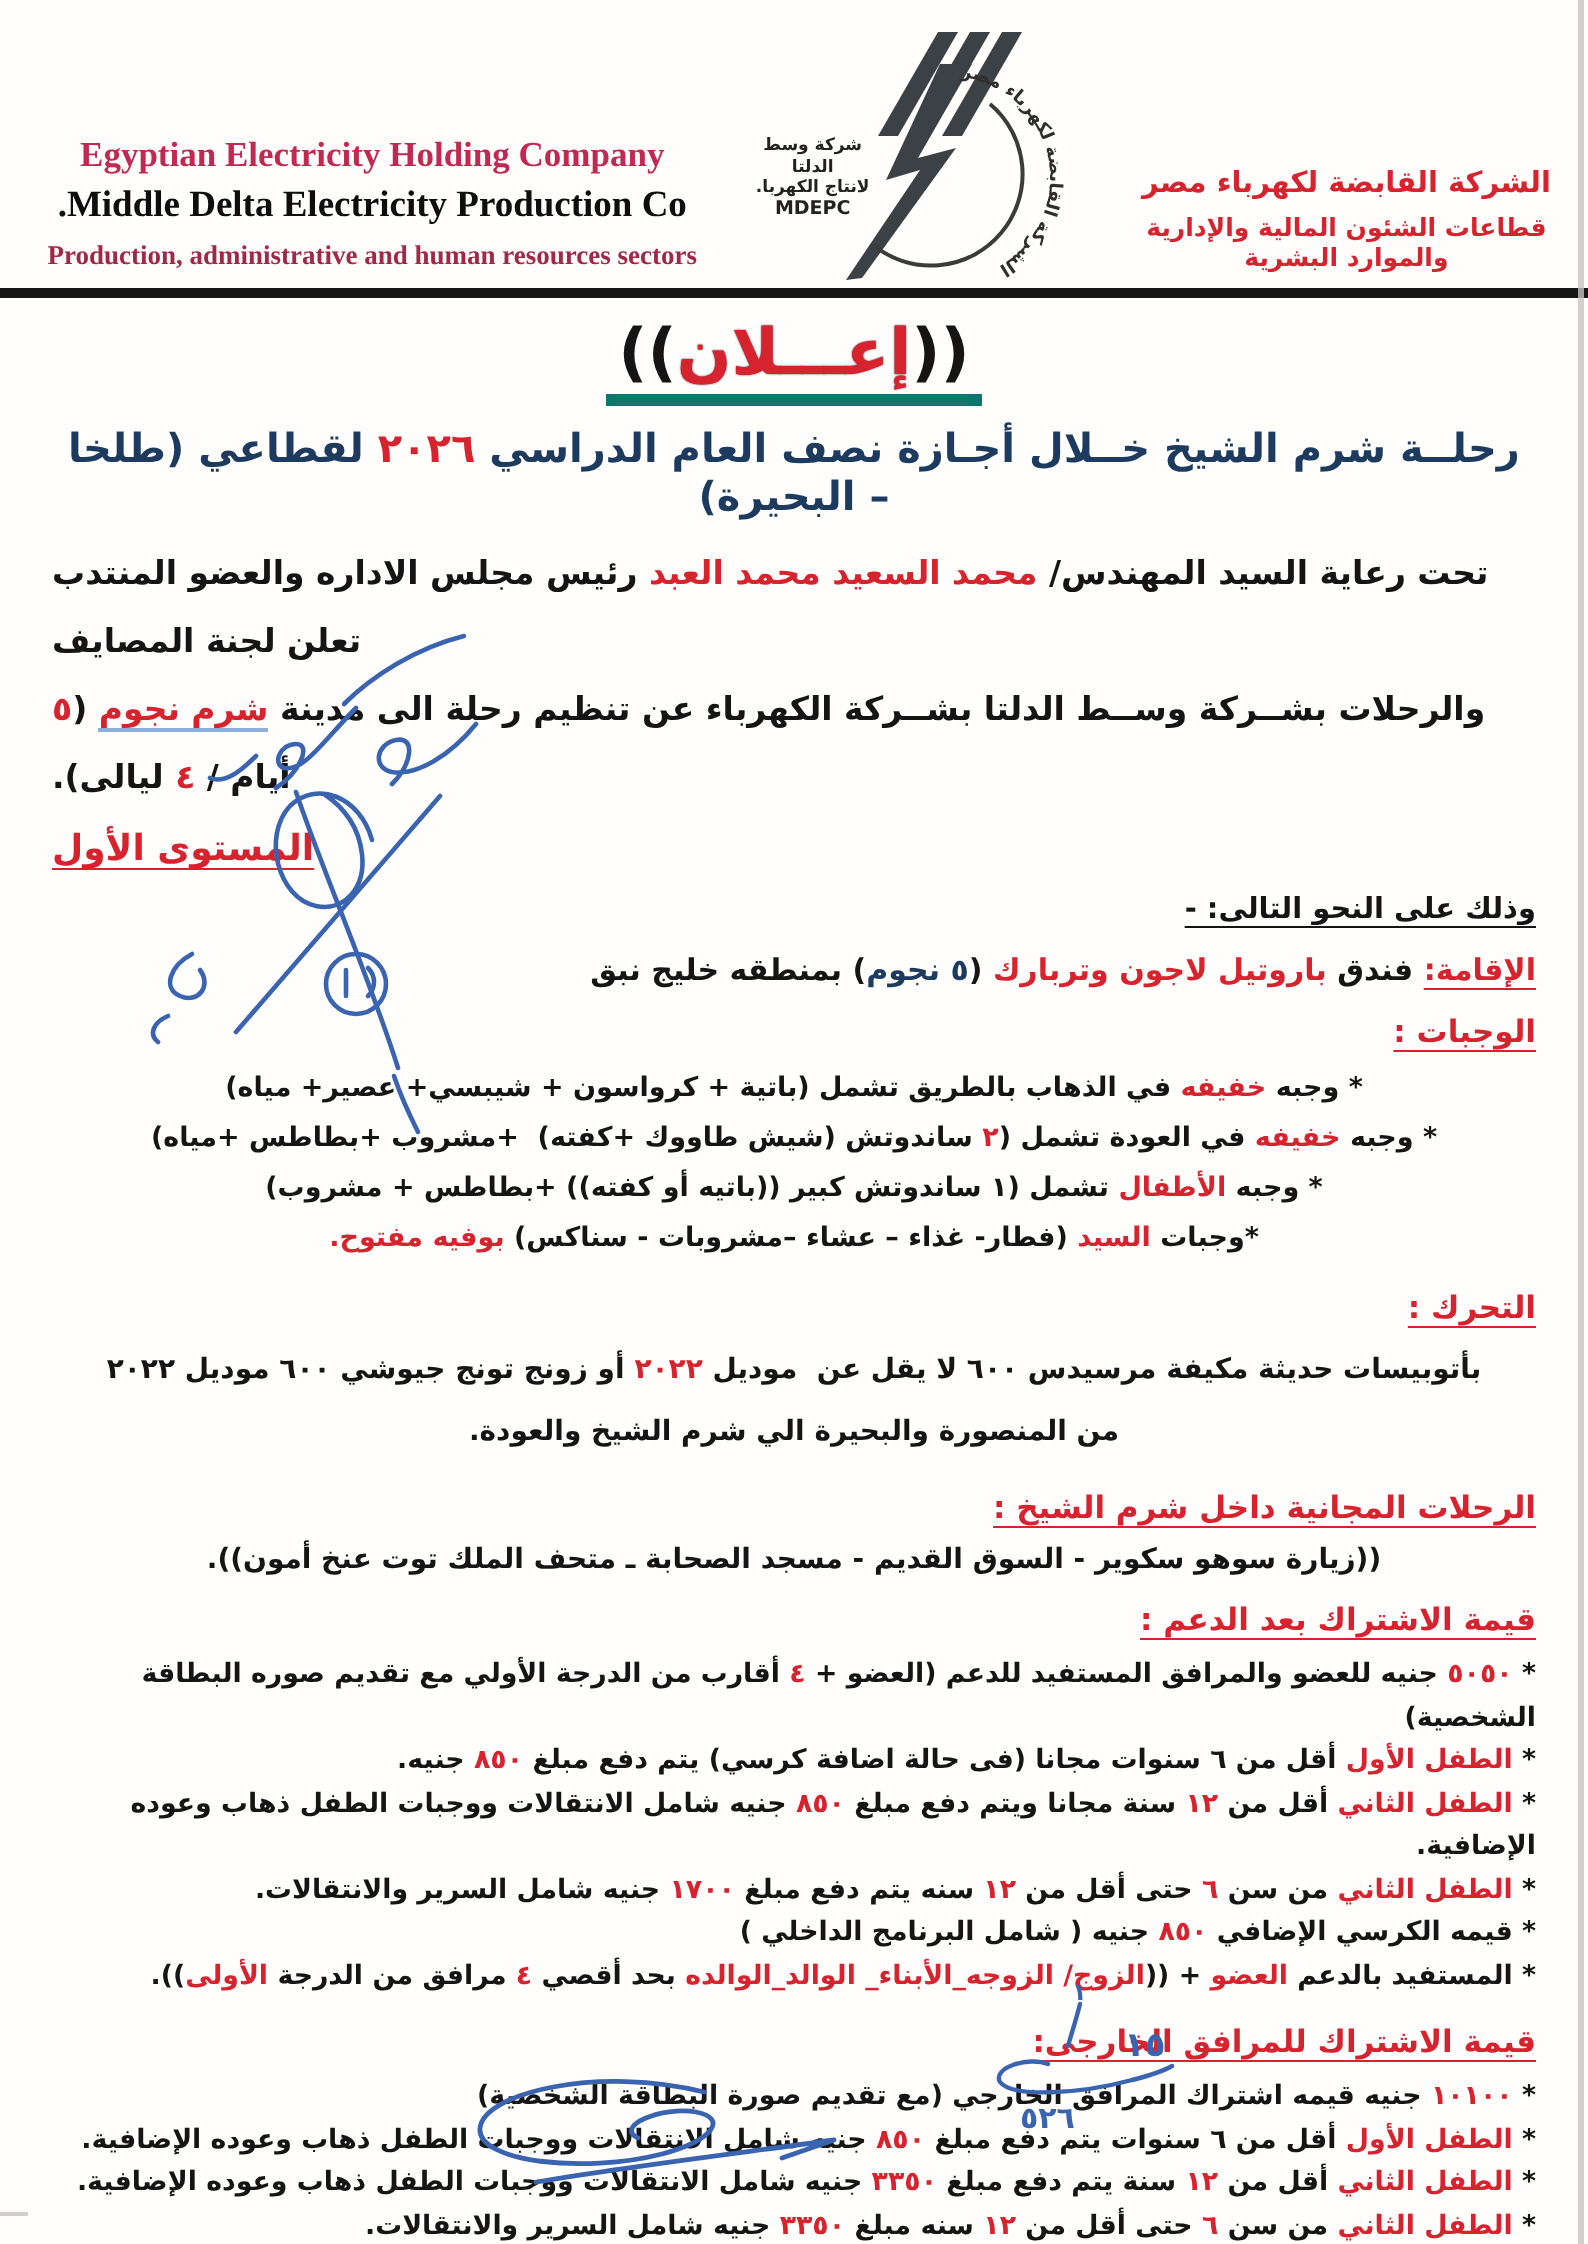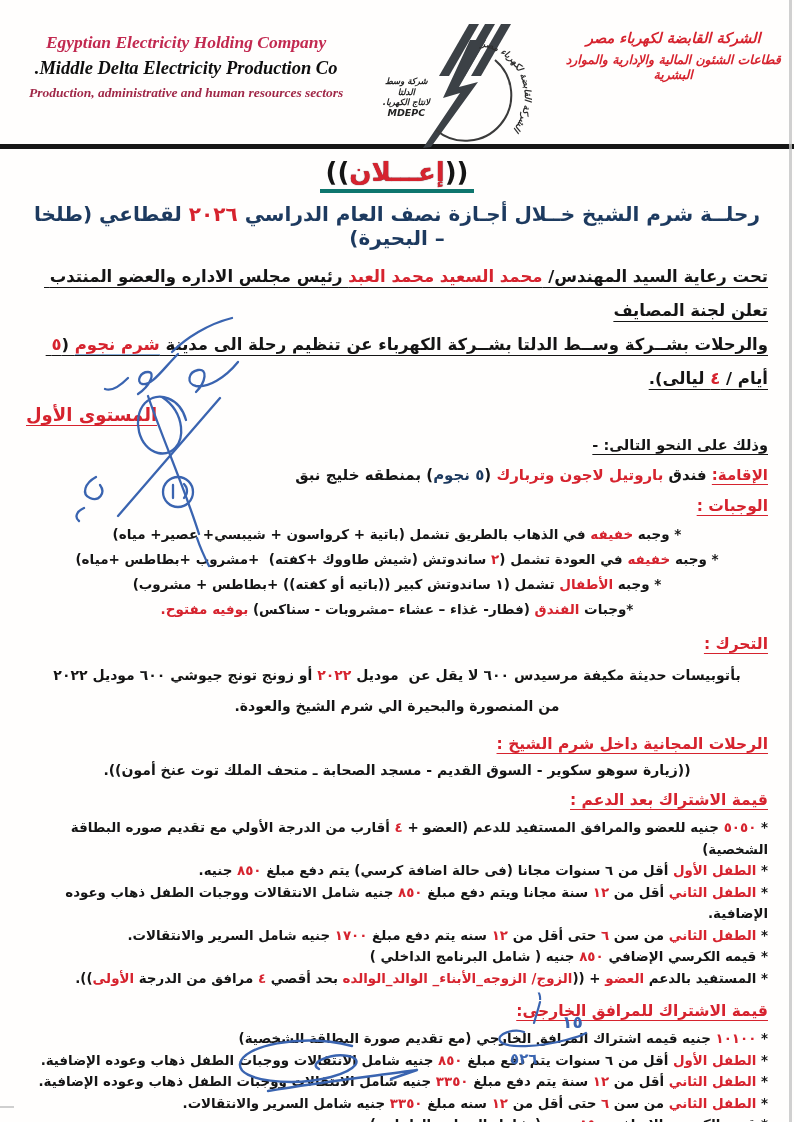--- a/index.html
+++ b/index.html
@@ -2,21 +2,21 @@
 <html lang="ar"><head>
 <meta charset="utf-8">
 <style>
   html,body{margin:0;padding:0;background:#e8e8e8;}
   .page{position:relative;width:794px;height:1122px;margin:0 auto;background:#fffefd;
         overflow:hidden;font-family:"DejaVu Sans",sans-serif;color:#151515;}
   .scan-edge{position:absolute;right:2px;top:0;width:3px;height:100%;background:#c4c4c4;opacity:.8;}
   .scan-tick{position:absolute;left:0;bottom:14px;width:14px;height:10px;border-bottom:2px solid #bbb;opacity:.7;}
 
   
-  .header{display:flex;align-items:flex-start;padding:24px 0 4px;height:112px;font-style:italic;}
+  .header{display:flex;align-items:flex-end;padding:24px 0 4px;height:112px;}
   .h-left{width:47%;text-align:center;font-family:"Liberation Serif",serif;padding-top:8px;}
   .h-left .l1{color:var(--crimson);font-size:17.5px;font-weight:bold;}
   .h-left .l2{color:#0e0e0e;font-size:18.5px;font-weight:bold;margin-top:5px;}
   .h-left .l3{color:var(--crimson2);font-size:13.5px;font-weight:bold;margin-top:6px;}
   .h-right{width:30%;direction:rtl;text-align:center;padding-top:6px;margin-right:2px;}
   .h-right .l1{color:var(--red);font-size:14.5px;font-weight:bold;}
   .h-right .l2{color:#0e0e0e;font-size:15px;font-weight:bold;margin-top:5px;}
   .h-right .l3{color:var(--red);font-size:12.5px;font-weight:bold;margin-top:6px;}
   .h-logo{width:23%;position:relative;height:120px;}
   .logo-wrap{position:absolute;left:50%;top:-6px;transform:translateX(-50%);width:180px;height:132px;}
@@ -27,26 +27,26 @@
   .rule{height:5px;background:#161616;margin:4px 0 0;}
 
   
   .content{padding:0 26px;direction:rtl;}
   .seg{white-space:pre-wrap;}
   .c-k{color:#151515;} .c-r{color:var(--red);} .c-n{color:var(--navy);}
   .u{text-decoration:underline;text-underline-offset:4px;}
   .ub{border-bottom:2px solid #8cb0da;}
 
   .title-line{text-align:center;margin-top:8px;}
-  .title-inner{display:inline-block;font-size:26px;font-weight:bold;letter-spacing:1px;
-               border-bottom:4px solid #0f766e;padding:0 6px 2px;}
+  .title-inner{display:inline-block;font-size:32px;font-weight:bold;letter-spacing:1px;
+               border-bottom:6px solid #0f766e;padding:0 6px 2px;}
   .title-inner .c-r{text-shadow:0 0 1px #42182a;}
   .subtitle{ text-align:center;font-size:20px;font-weight:bold;margin-top:9px;}
   .intro{margin-top:10px;font-size:16.5px;font-weight:bold;}
-  .intro .tline{text-align:right;line-height:34px;text-decoration:underline;text-underline-offset:5px;}
+  .intro .tline{text-align:left;line-height:34px;text-underline-offset:5px;}
 
   .level-h{text-align:left;font-size:18px;font-weight:bold;color:var(--red);margin-top:8px;}
   .level-h span{text-decoration:underline;text-underline-offset:4px;}
   .follow{font-size:14.5px;font-weight:bold;margin-top:12px;}
   .follow span{text-decoration:underline;text-underline-offset:4px;}
   .acc-line{font-size:15px;font-weight:bold;margin-top:13px;}
   .sec-h{font-size:15.5px;font-weight:bold;color:var(--red);margin-top:13px;}
   .sec-h span{text-decoration:underline;text-underline-offset:4px;}
   .meals{margin-top:7px;font-size:13.5px;font-weight:bold;}
   .meals .tline{text-align:center;line-height:25px;}
@@ -120,21 +120,21 @@
 
     <div class="follow"><span>وذلك على النحو التالى: -</span></div>
 
     <div class="acc-line"><span class="seg c-r u">الإقامة:</span><span class="seg c-k"> فندق </span><span class="seg c-r">باروتيل لاجون وتربارك</span><span class="seg c-k"> (</span><span class="seg c-n">٥ نجوم</span><span class="seg c-k">) بمنطقه خليج نبق</span></div>
 
     <div class="sec-h"><span>الوجبات :</span></div>
     <div class="meals">
         <div class="tline"><span class="seg c-k">* وجبه </span><span class="seg c-r">خفيفه</span><span class="seg c-k"> في الذهاب بالطريق تشمل (باتية + كرواسون + شيبسي+ عصير+ مياه)</span></div>
         <div class="tline"><span class="seg c-k">* وجبه </span><span class="seg c-r">خفيفه</span><span class="seg c-k"> في العودة تشمل (</span><span class="seg c-r">٢</span><span class="seg c-k"> ساندوتش (شيش طاووك +كفته)  +مشروب +بطاطس +مياه)</span></div>
         <div class="tline"><span class="seg c-k">* وجبه </span><span class="seg c-r">الأطفال</span><span class="seg c-k"> تشمل (١ ساندوتش كبير ((باتيه أو كفته)) +بطاطس + مشروب)</span></div>
-        <div class="tline"><span class="seg c-k">*وجبات </span><span class="seg c-r">الفندق</span><span class="seg c-k"> (فطار- غذاء – عشاء –مشروبات - سناكس) </span><span class="seg c-r">بوفيه مفتوح.</span></div>
+        <div class="tline"><span class="seg c-k">*وجبات </span><span class="seg c-r">السيد</span><span class="seg c-k"> (فطار- غذاء – عشاء –مشروبات - سناكس) </span><span class="seg c-r">بوفيه مفتوح.</span></div>
       </div>
 
     <div class="sec-h"><span>التحرك :</span></div>
     <div class="movement">
         <div class="tline"><span class="seg c-k">بأتوبيسات حديثة مكيفة مرسيدس ٦٠٠ لا يقل عن  موديل </span><span class="seg c-r">٢٠٢٢</span><span class="seg c-k"> أو زونج تونج جيوشي ٦٠٠ موديل ٢٠٢٢</span></div>
         <div class="tline"><span class="seg c-k">من المنصورة والبحيرة الي شرم الشيخ والعودة.</span></div>
       </div>
 
     <div class="sec-h"><span>الرحلات المجانية داخل شرم الشيخ :</span></div>
     <div class="free-line">

